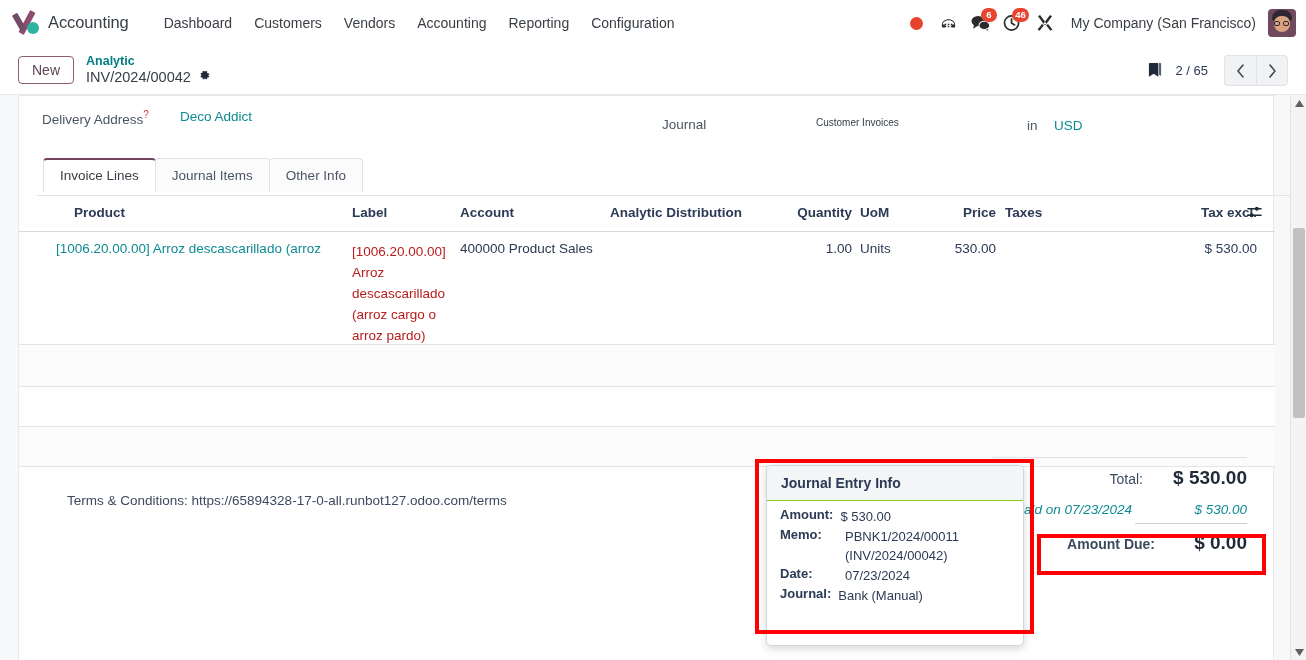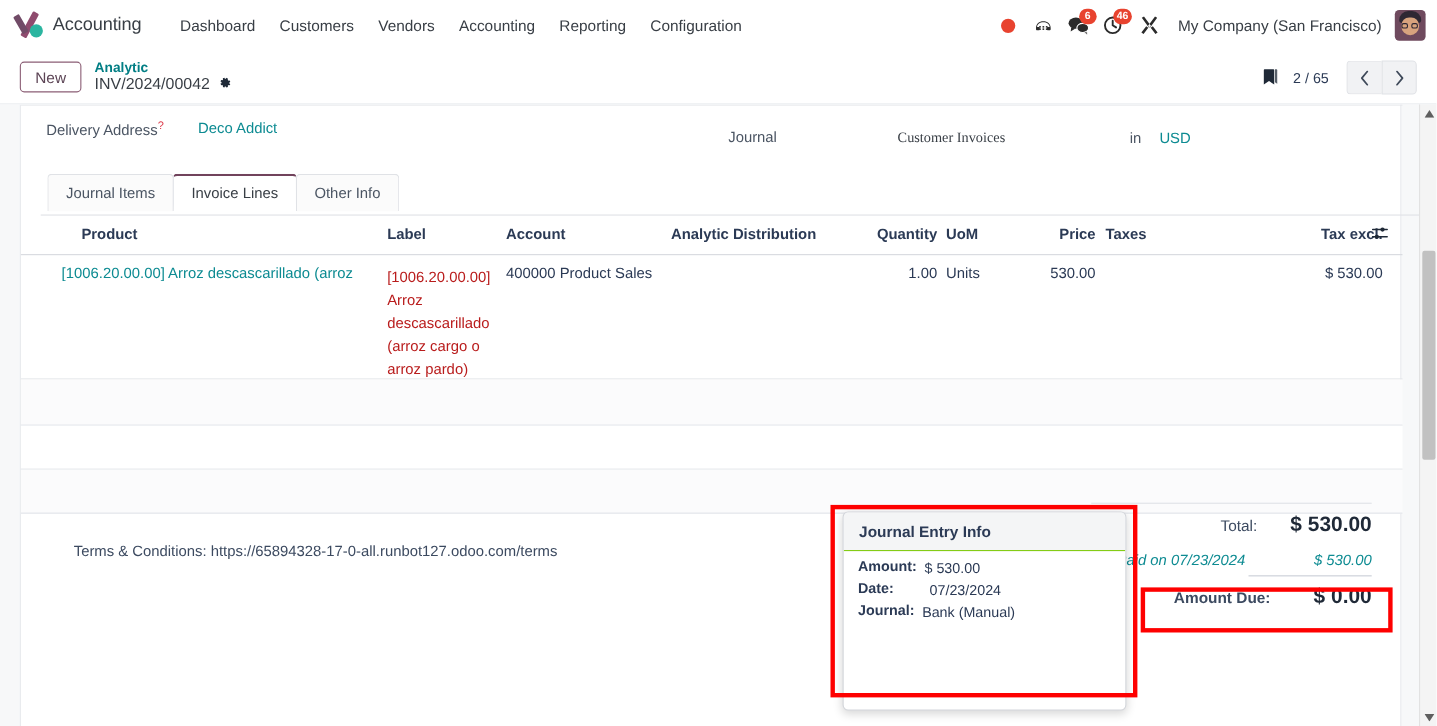--- a/index.html
+++ b/index.html
@@ -116,21 +116,21 @@
 
   .field-row { position: absolute; top: 8px; left: 0; width: 1256px; height: 34px; }
   .lbl-delivery {
     position: absolute; left: 23px; top: 6px; font-size: 13.5px; color: #4b5563;
   }
   .lbl-delivery sup { color: #dc3545; font-size: 10px; }
   .val-deco {
     position: absolute; left: 161px; top: 6px; font-size: 13.5px; color: #0d8b92; cursor: pointer;
   }
   .lbl-journal { position: absolute; left: 643px; top: 14px; font-size: 13.5px; color: #4b5563; }
-  .val-journal { position: absolute; left: 797px; top: 14px; font-size: 13px; color: #383e45; cursor: pointer; font-family: Liberation Serif, serif; }
+  .val-journal { position: absolute; left: 797px; top: 14px; font-size: 10px; color: #383e45; cursor: pointer; }
   .lbl-in { position: absolute; left: 1008px; top: 15px; font-size: 13.5px; color: #4b5563; }
   .val-usd { position: absolute; left: 1035px; top: 15px; font-size: 13.5px; color: #0d8b92; cursor: pointer; }
 
   
   .tabs {
     position: absolute; top: 63px; left: 24px; display: flex; align-items: flex-end;
   }
   .tab {
     padding: 9px 16px; font-size: 13.5px; color: #4b5563;
     border: 1px solid #e0e2e6; border-bottom: none; background: #fbfbfb;
@@ -371,22 +371,22 @@
       <div class="field-row">
         <span class="lbl-delivery"><span>Delivery Address</span><sup>?</sup></span>
         <span class="val-deco">Deco Addict</span>
         <span class="lbl-journal">Journal</span>
         <span class="val-journal">Customer Invoices</span>
         <span class="lbl-in">in</span>
         <span class="val-usd">USD</span>
       </div>
 
       <div class="tabs">
+        <div class="tab active">Invoice Lines</div>
         <div class="tab">Journal Items</div>
-        <div class="tab active">Invoice Lines</div>
         <div class="tab">Other Info</div>
       </div>
       <div class="tab-underline"></div>
 
       <div class="lines-table">
 
         <div class="lt-head">
           <span class="th" style="left:55px;">Product</span>
           <span class="th" style="left:333px;">Label</span>
           <span class="th" style="left:441px;">Account</span>
@@ -455,20 +455,24 @@
   </div>
 
   <div class="popover">
     <div class="pop-head">Journal Entry Info</div>
     <div class="pop-body">
       <div class="pop-line">
         <span class="pop-key">Amount:</span>
         <span class="pop-val">$ 530.00</span>
       </div>
       <div class="pop-line">
+        <span class="pop-key w">Memo:</span>
+        <span class="pop-val" style="max-width:150px;">PBNK1/2024/00011 (INV/2024/00042)</span>
+      </div>
+      <div class="pop-line">
         <span class="pop-key w">Date:</span>
         <span class="pop-val">07/23/2024</span>
       </div>
       <div class="pop-line">
         <span class="pop-key">Journal:</span>
         <span class="pop-val">Bank (Manual)</span>
       </div>
     </div>
   </div>
   <div class="hl-pop"></div>

